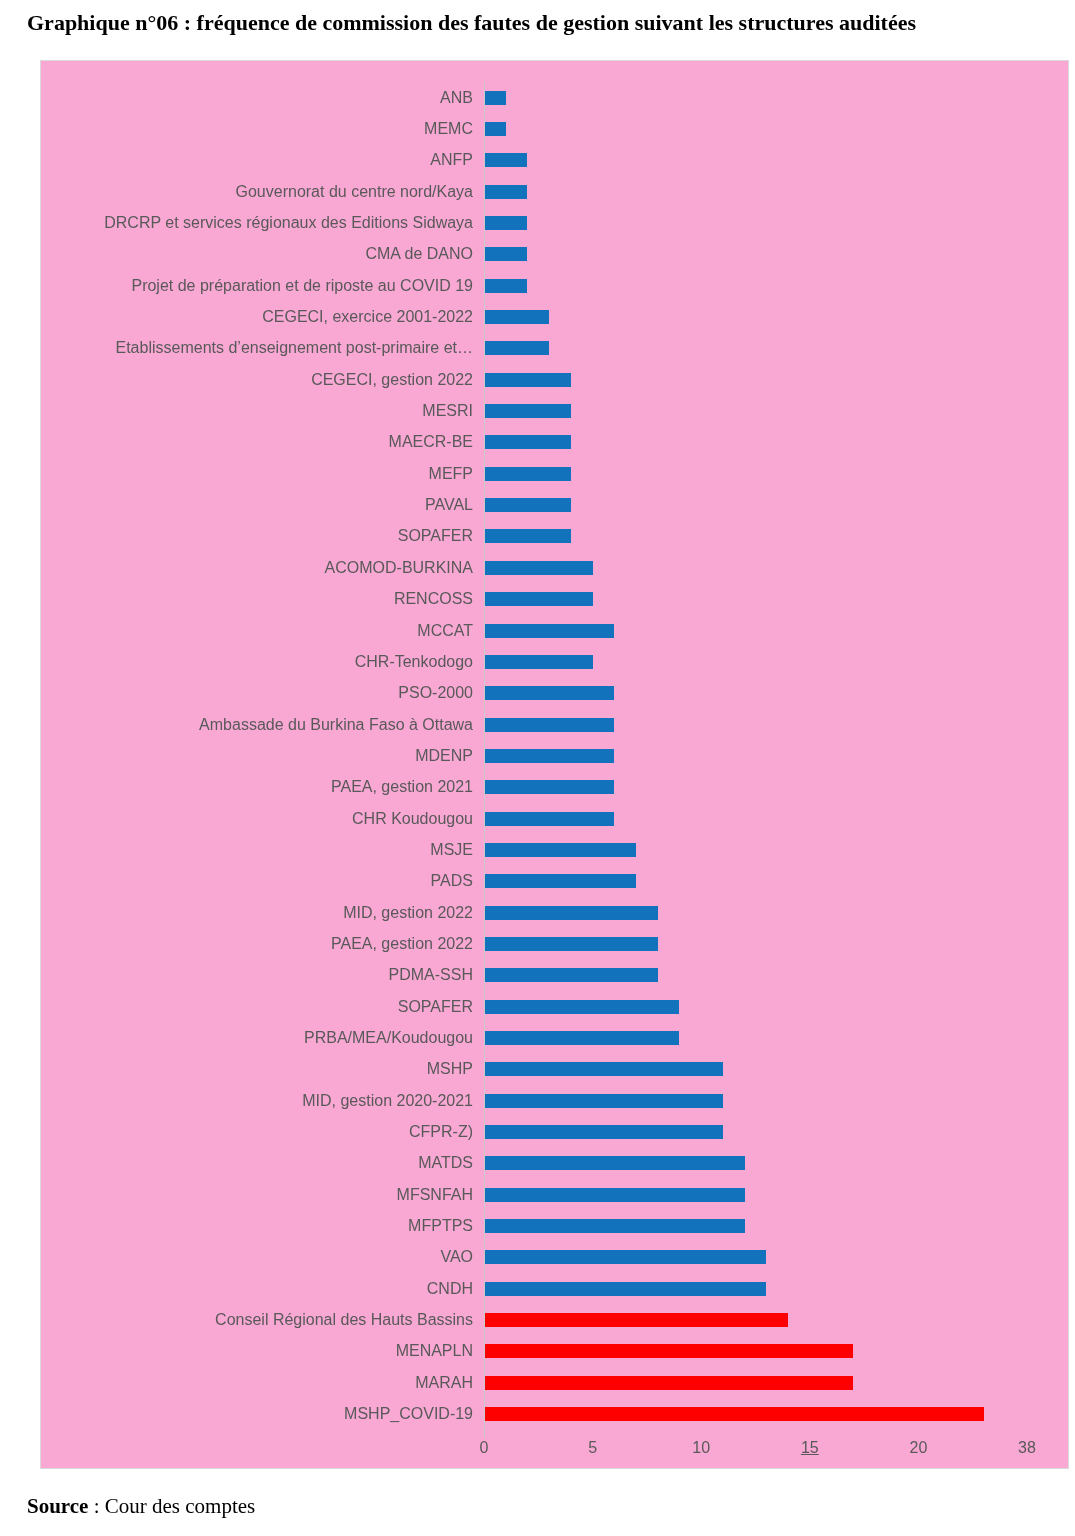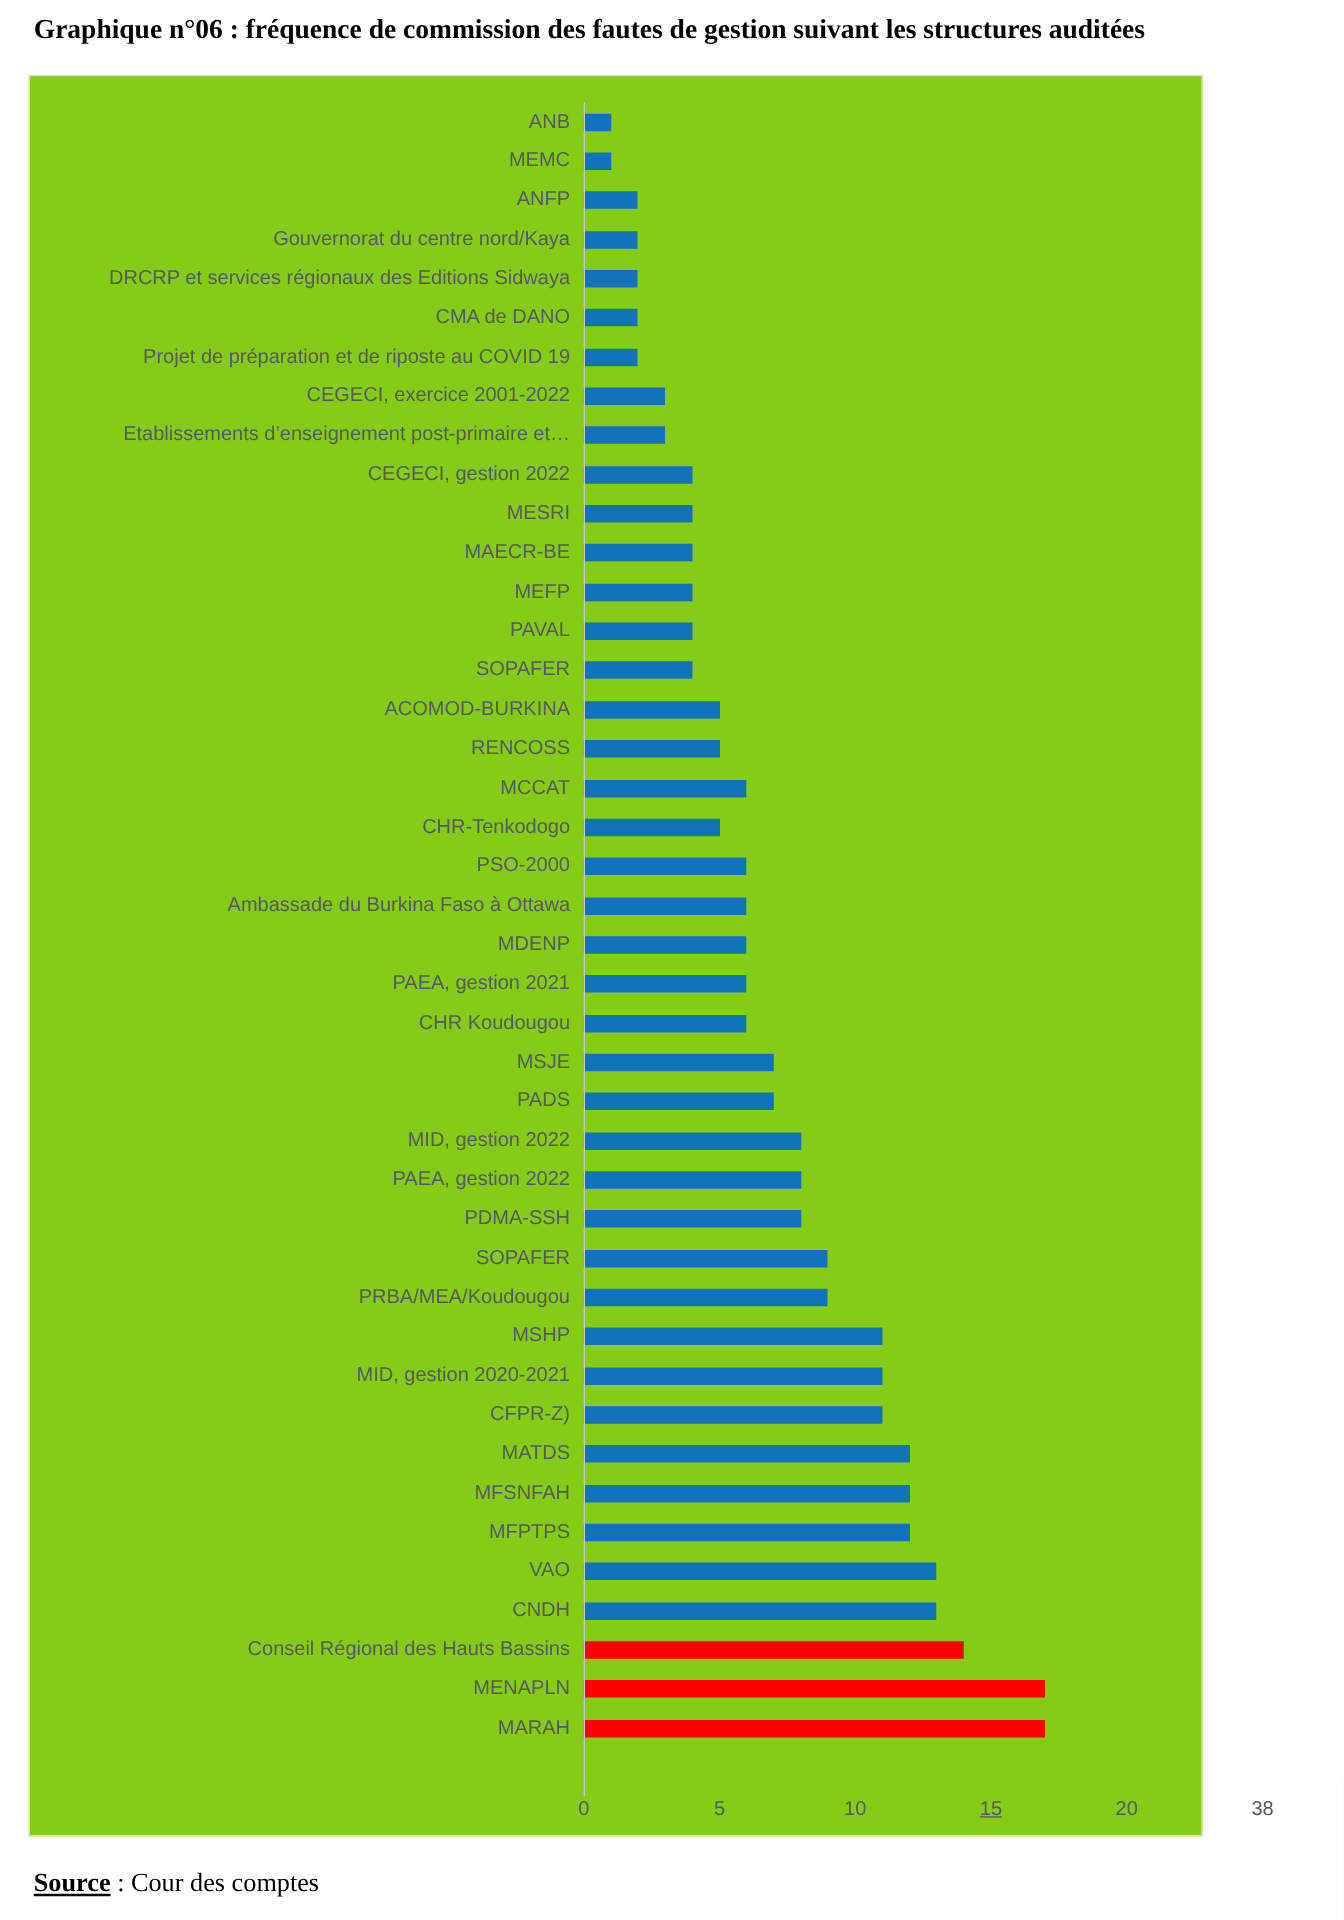--- a/index.html
+++ b/index.html
@@ -17,26 +17,26 @@
     top: 10px;
     width: 1030px;
     font-family: "Liberation Serif", serif;
     font-weight: bold;
     font-size: 22px;
     color: #000000;
     letter-spacing: 0px;
   }
   .chart-box {
     position: absolute;
-    left: 23px;
+    left: 40px;
     top: 60px;
-    width: 939px;
+    width: 1029px;
     height: 1409px;
     border: 1px solid #d9d9d9;
-    background: #84cc16;
+    background: #f9a8d4;
     box-sizing: border-box;
   }
   .rows {
     position: absolute;
     left: 0;
     top: 21px;
     width: 100%;
   }
   .bar-row {
     display: flex;
@@ -88,21 +88,20 @@
   .source-line {
     position: absolute;
     left: 27px;
     top: 1494px;
     font-family: "Liberation Serif", serif;
     font-size: 21px;
     color: #000000;
   }
   .source-label {
     font-weight: bold;
-    text-decoration: underline;
   }
 </style>
 </head>
 <body>
 
 <div class="page-title">Graphique n°06 : fréquence de commission des fautes de gestion suivant les structures auditées</div>
 
 <div class="chart-box">
   <div class="rows" id="rows">
       <div class="bar-row">
@@ -265,20 +264,24 @@
         <div class="cat-label">Conseil Régional des Hauts Bassins</div>
         <div class="bar" style="width: 304.08px; background: rgb(255, 0, 0);"></div>
       </div>
       <div class="bar-row">
         <div class="cat-label">MENAPLN</div>
         <div class="bar" style="width: 369.24px; background: rgb(255, 0, 0);"></div>
       </div>
       <div class="bar-row">
         <div class="cat-label">MARAH</div>
         <div class="bar" style="width: 369.24px; background: rgb(255, 0, 0);"></div>
+      </div>
+      <div class="bar-row">
+        <div class="cat-label">MSHP_COVID-19</div>
+        <div class="bar" style="width: 499.56px; background: rgb(255, 0, 0);"></div>
       </div>
     </div>
   <div class="y-axis-line"></div>
   <div class="axis-tick-mark"></div>
   <div class="x-ticks" id="xticks">
       <span class="x-tick" style="left: 443px;">0</span>
       <span class="x-tick" style="left: 551.6px;">5</span>
       <span class="x-tick" style="left: 660.2px;">10</span>
       <span class="x-tick" style="left: 768.8px; text-decoration: underline;">15</span>
       <span class="x-tick" style="left: 877.4px;">20</span>

